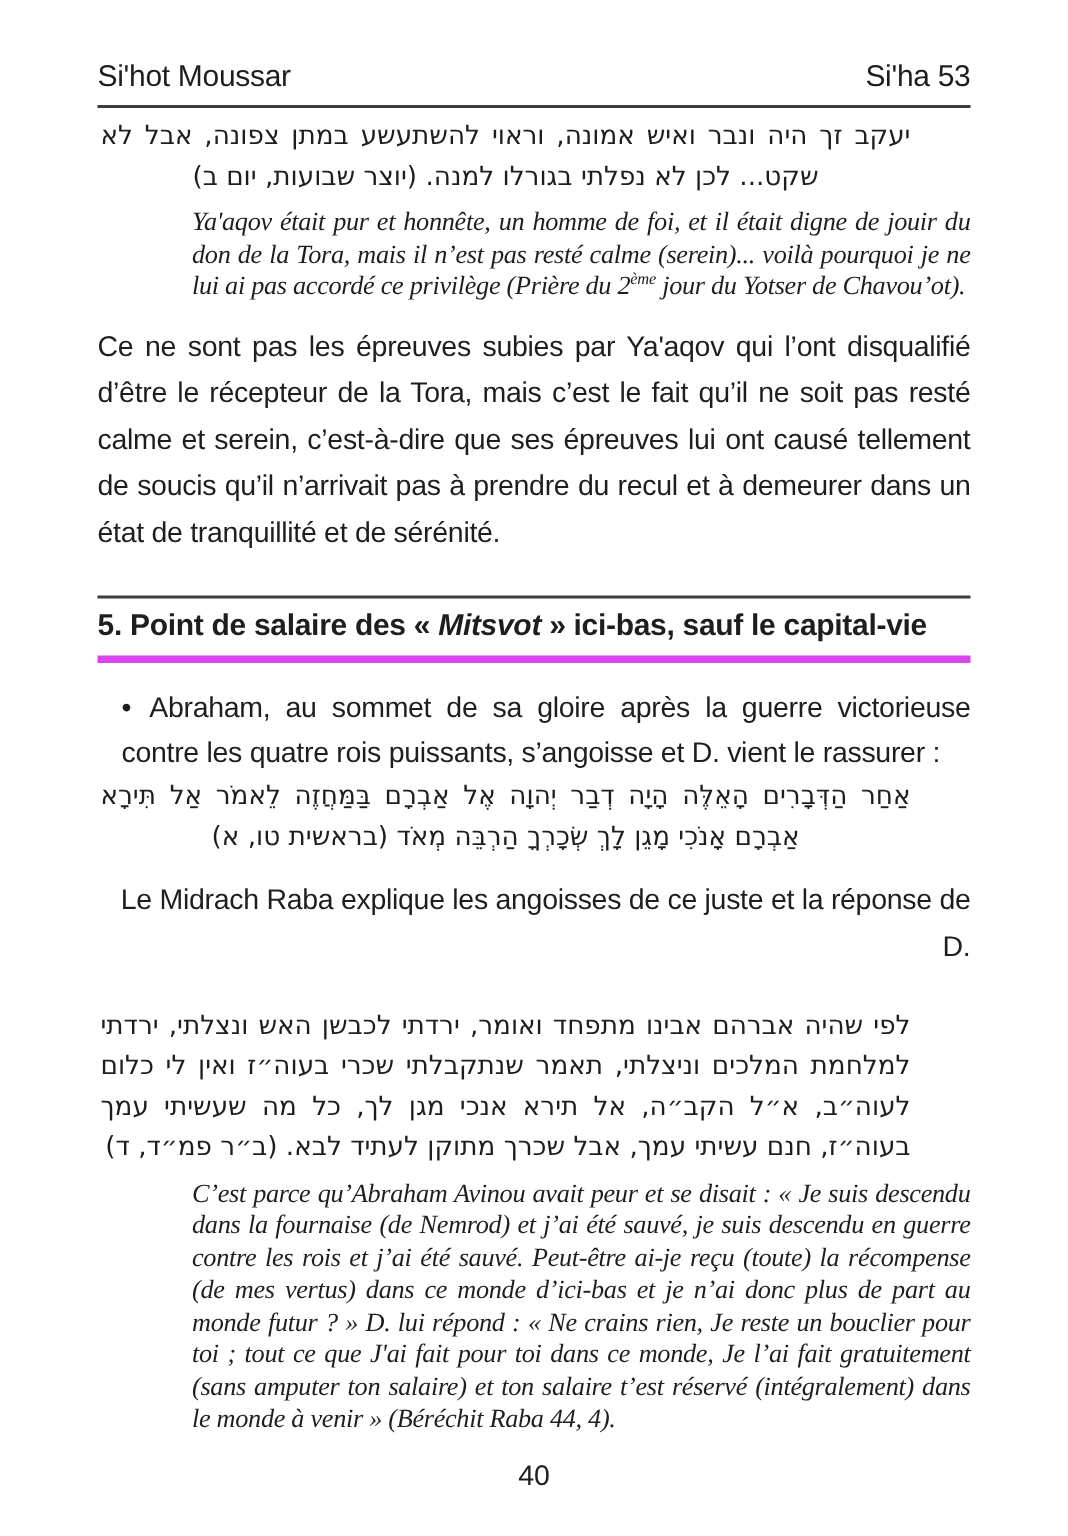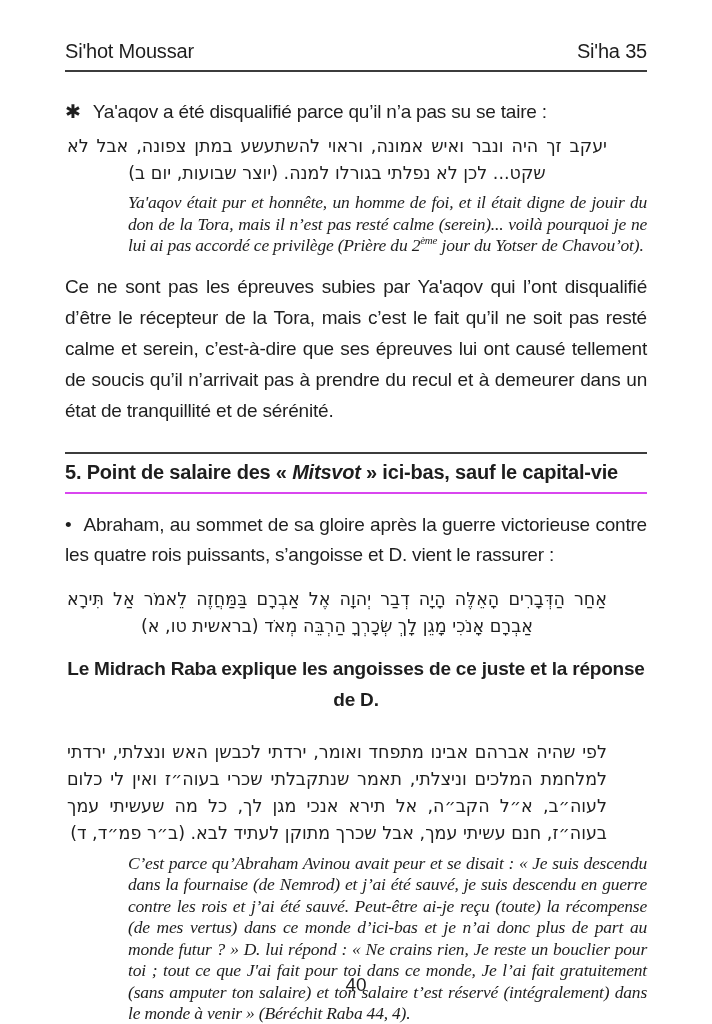--- a/index.html
+++ b/index.html
@@ -33,40 +33,40 @@
   }
   
   .bullet-para {
     font-size: 19px;
     line-height: 30px;
     text-align: justify;
     letter-spacing: -0.2px;
   }
   .bullet-para .marker { padding-right: 12px; }
   .b1 { margin-top: 25px; }
-  .b2 { margin-top: 16px; }
+  .b2 { margin-top: 16px; margin-left: 16px; }
   
   .hebrew {
     direction: rtl;
     unicode-bidi: embed;
     font-family: "DejaVu Sans", sans-serif;
     font-size: 17.5px;
     line-height: 27px;
     text-align: justify;
     margin-left: 0px;
     margin-right: 0px;
     padding-left: 0;
     padding-right: 40px;
     box-sizing: border-box;
     width: 100%;
   }
   .hebrew { padding-left: 2px; }
   .hebrew.center-last { text-align-last: center; }
   .h1 { margin-top: 6px; }
-  .h2 { margin-top: 16px; }
+  .h2 { margin-top: 0; }
   .h3 { margin-top: 24px; }
   
   .trans {
     font-family: "Liberation Serif", serif;
     font-style: italic;
     font-size: 17.5px;
     line-height: 21.5px;
     text-align: justify;
     margin-left: 63px;
     letter-spacing: -0.2px;
@@ -77,26 +77,26 @@
   sup { font-size: 11px; line-height: 0; }
   
   .body-para {
     font-size: 19px;
     line-height: 31px;
     text-align: justify;
     letter-spacing: -0.2px;
     margin: 0;
   }
   .p1 { margin-top: 14px; }
-  .p2 { margin-top: 13px; text-align: center; font-weight: bold; }
+  .p2 { margin-top: 13px; text-align: right; }
   
   .section-heading {
     margin-top: 26px;
     border-top: 2px solid #3c3c3c;
-    border-bottom: 2px solid #d946ef;
+    border-bottom: 5px solid #d946ef;
     padding: 7px 0 8px 0;
     font-size: 20px;
     font-weight: bold;
     letter-spacing: -0.2px;
   }
   .section-heading .it { font-style: italic; }
   
   .page-number {
     position: absolute;
     bottom: 28px;
@@ -107,26 +107,23 @@
   }
 </style>
 </head>
 <body>
 
 <div class="page">
   <div class="content">
 
     <div class="header">
       <span>Si'hot Moussar</span>
-      <span>Si'ha 35</span>
+      <span>Si'ha 53</span>
     </div>
 
-    <div class="bullet-para b1">
-      <span class="marker">✱</span><span>Ya'aqov a été disqualifié parce qu’il n’a pas su se taire :</span>
-    </div>
 
     <div class="hebrew center-last h1">יעקב זך היה ונבר ואיש אמונה, וראוי להשתעשע במתן צפונה, אבל לא שקט... לכן לא נפלתי בגורלו למנה. (יוצר שבועות, יום ב)</div>
 
     <div class="trans t1">
       <span>Ya'aqov était pur et honnête, un homme de foi, et il était digne de jouir du don de la Tora, mais il n’est pas resté calme (serein)... voilà pourquoi je ne lui ai pas accordé ce privilège (Prière du 2</span><sup>ème</sup><span> jour du Yotser de Chavou’ot).</span>
     </div>
 
     <p class="body-para p1">Ce ne sont pas les épreuves subies par Ya'aqov qui l’ont disqualifié d’être le récepteur de la Tora, mais c’est le fait qu’il ne soit pas resté calme et serein, c’est-à-dire que ses épreuves lui ont causé tellement de soucis qu’il n’arrivait pas à prendre du recul et à demeurer dans un état de tranquillité et de sérénité.</p>
 
     <div class="section-heading">

